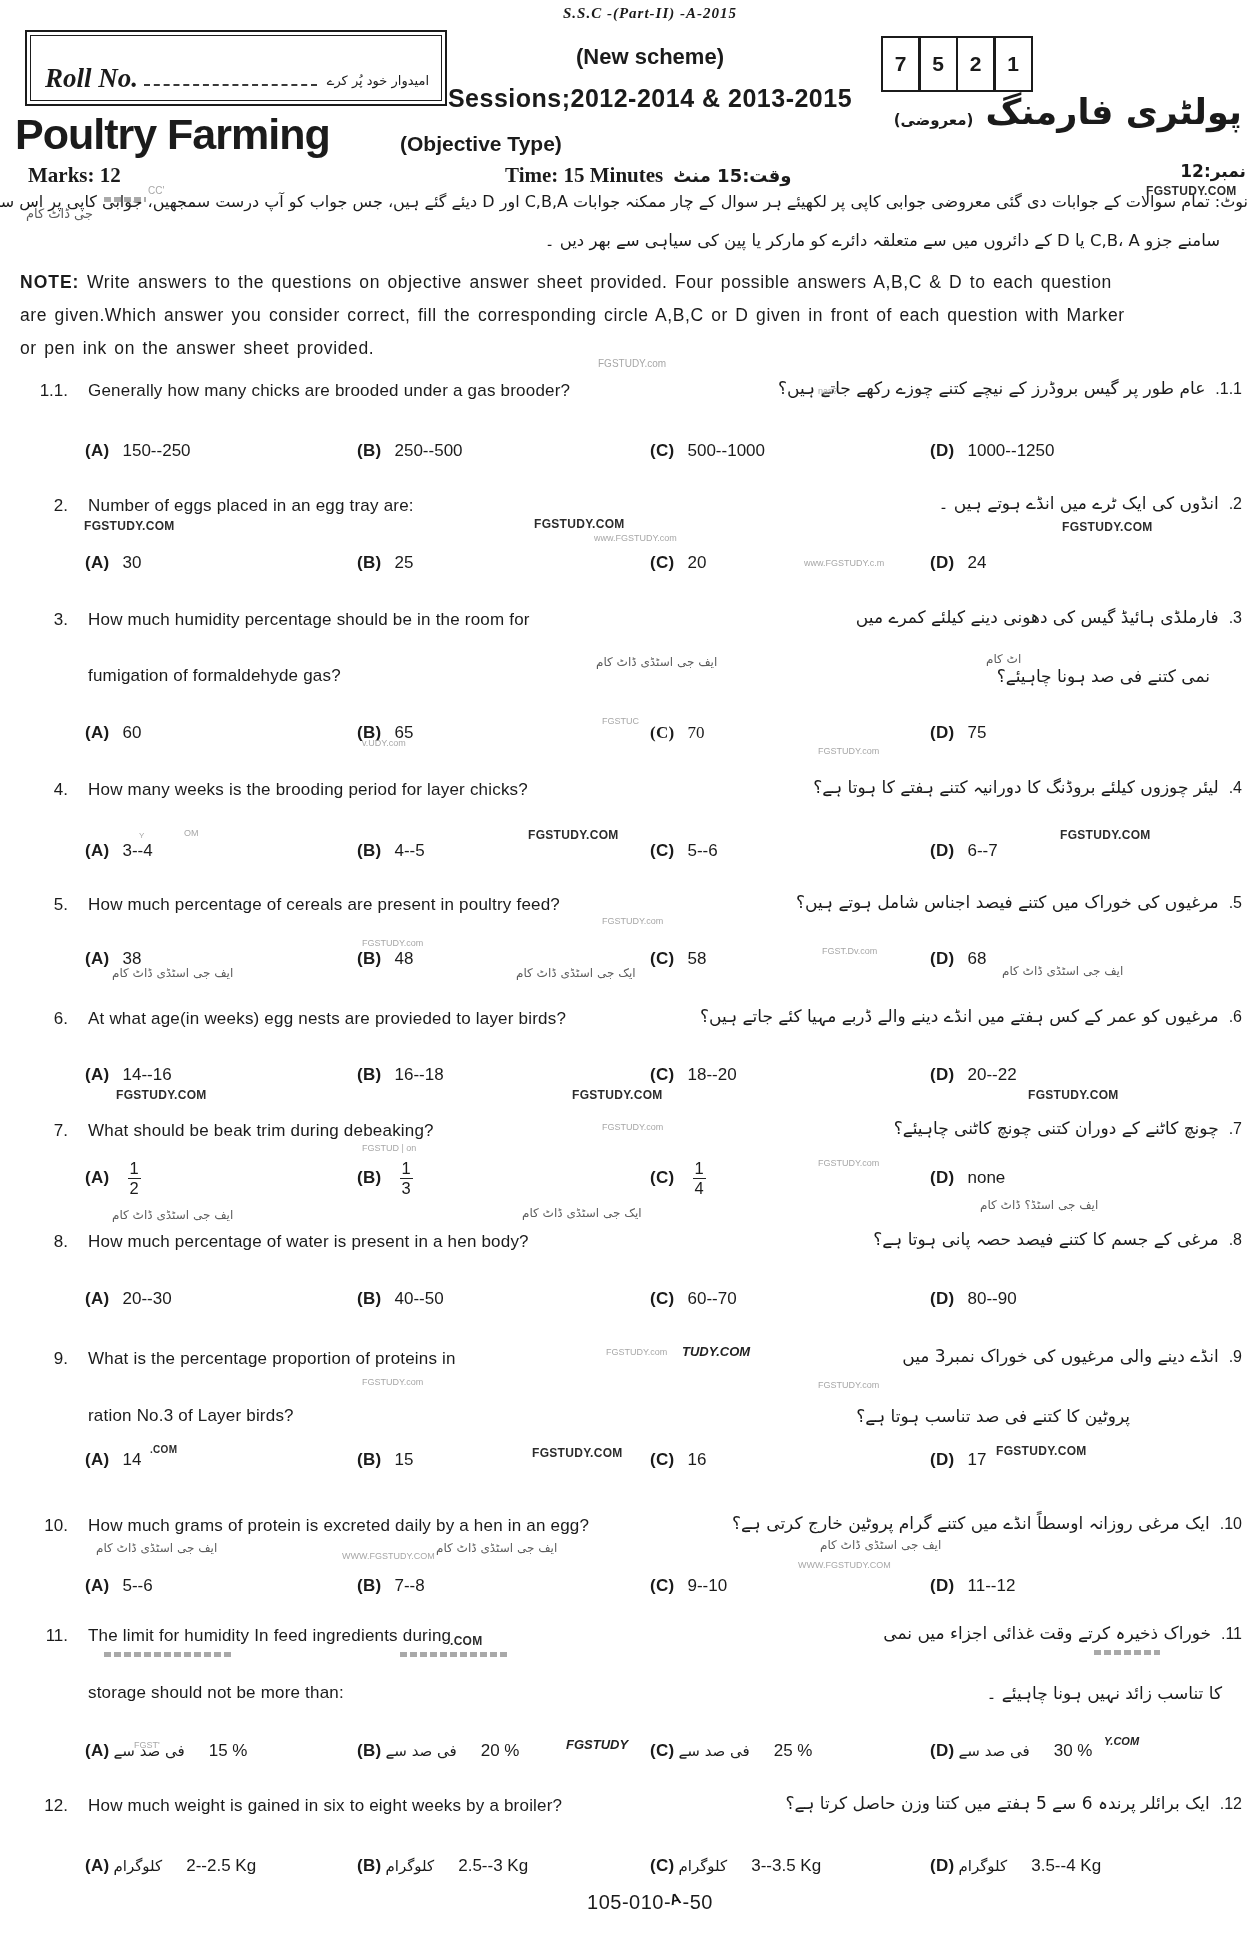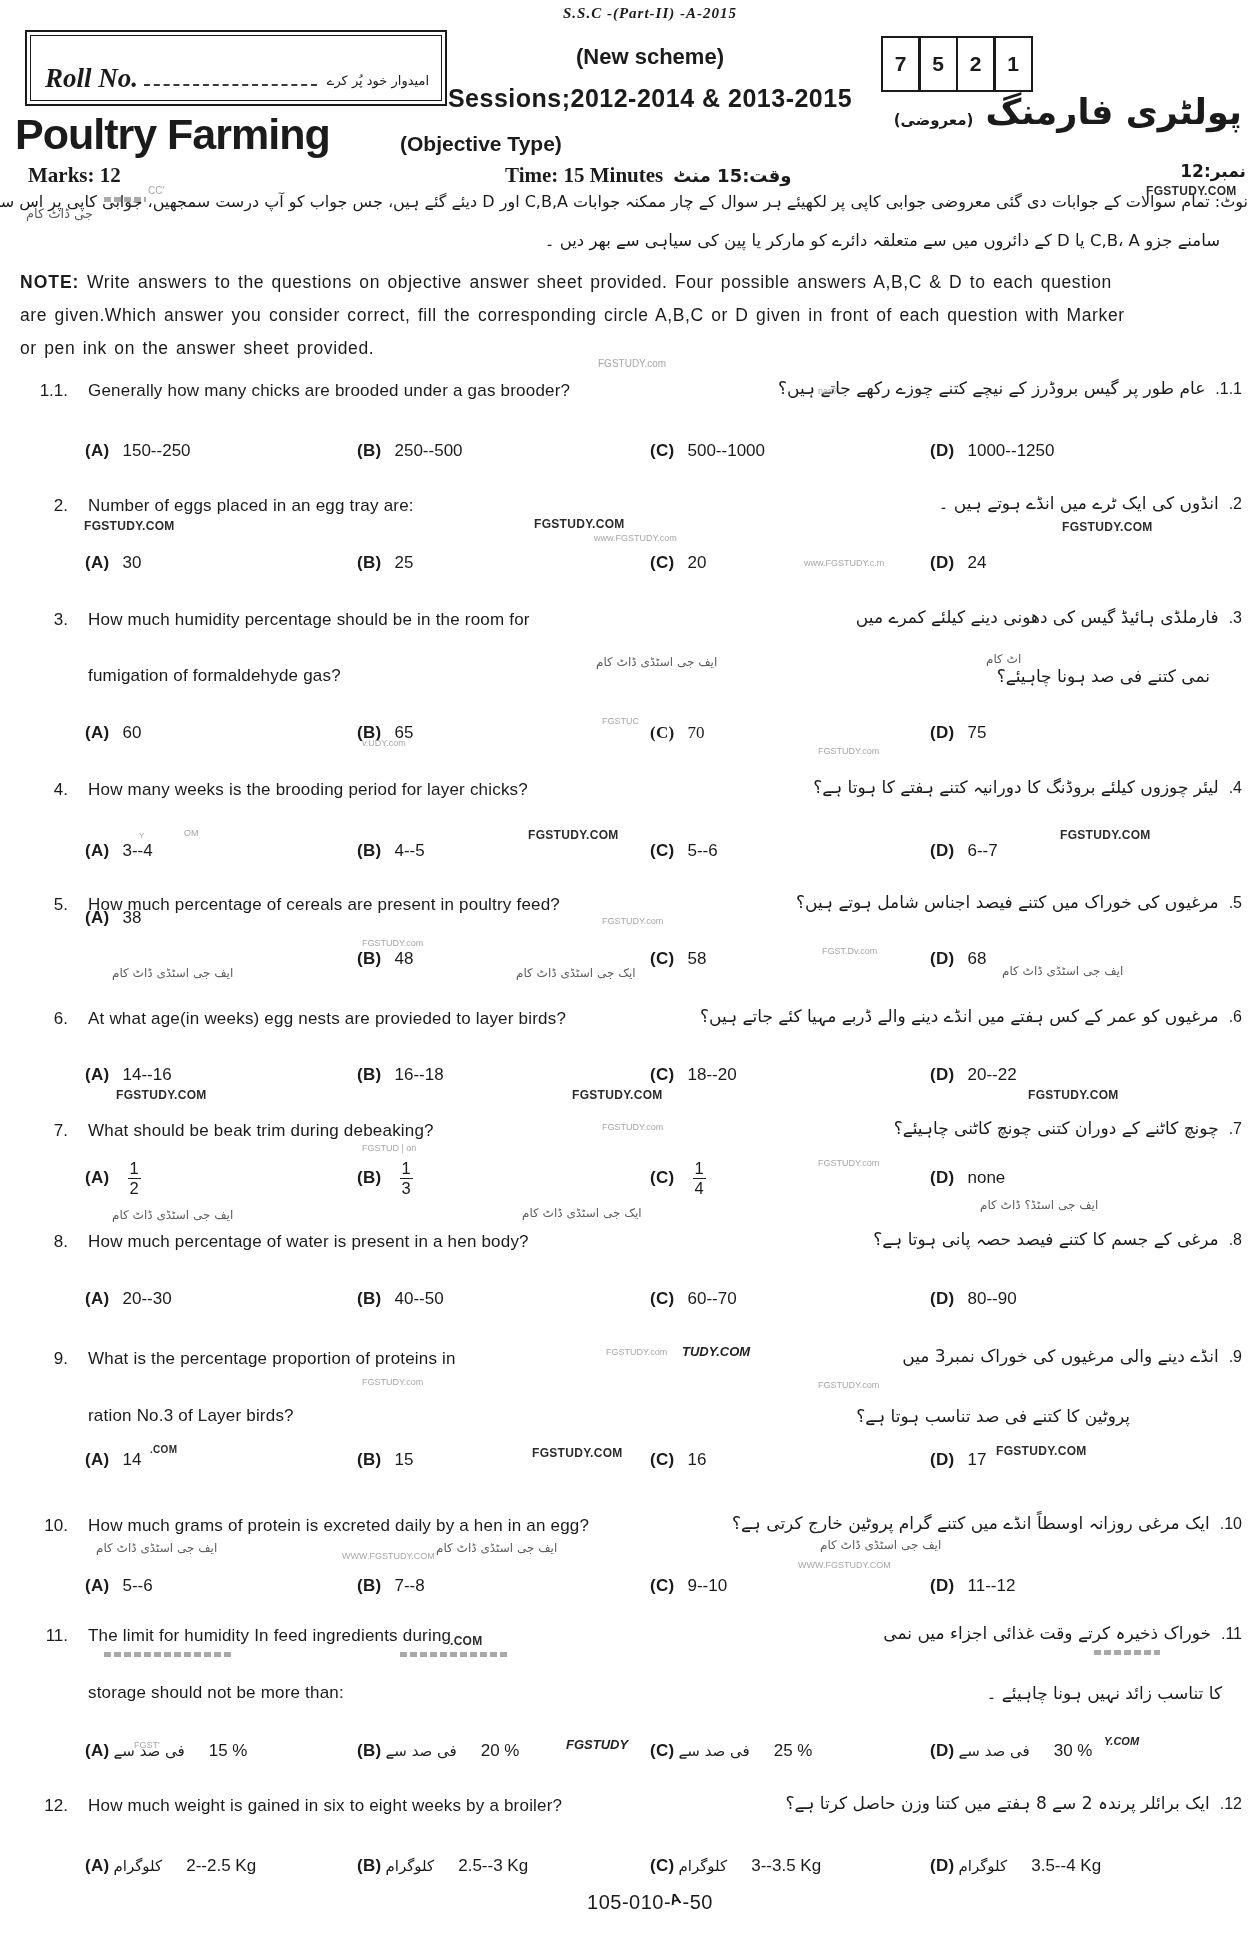--- a/index.html
+++ b/index.html
@@ -174,21 +174,21 @@
       <div class="abs opt" style="left: 650px; top: 841px;"><b class="opt-label">(C)</b><span class="opt-val">5--6</span></div>
       <div class="abs opt" style="left: 930px; top: 841px;"><b class="opt-label">(D)</b><span class="opt-val">6--7</span></div>
       <div class="abs q-line" style="top: 895px;">
         <span class="q-no">5.</span>
         <span class="q-en">How much percentage of cereals are present in poultry feed?</span>
       </div>
       <div class="abs q-ur" style="top: 892px;">
         <span class="q-ur-no">5.</span>
         <span class="q-ur-text">مرغیوں کی خوراک میں کتنے فیصد اجناس شامل ہوتے ہیں؟</span>
       </div>
-      <div class="abs opt" style="left: 85px; top: 908px;"><b class="opt-label">(A)</b><span class="opt-val">38</span></div>
+      <div class="abs opt" style="left: 85px; top: 949px;"><b class="opt-label">(A)</b><span class="opt-val">38</span></div>
       <div class="abs opt" style="left: 357px; top: 949px;"><b class="opt-label">(B)</b><span class="opt-val">48</span></div>
       <div class="abs opt" style="left: 650px; top: 949px;"><b class="opt-label">(C)</b><span class="opt-val">58</span></div>
       <div class="abs opt" style="left: 930px; top: 949px;"><b class="opt-label">(D)</b><span class="opt-val">68</span></div>
       <div class="abs q-line" style="top: 1009px;">
         <span class="q-no">6.</span>
         <span class="q-en">At what age(in weeks) egg nests are provieded to layer birds?</span>
       </div>
       <div class="abs q-ur" style="top: 1006px;">
         <span class="q-ur-no">6.</span>
         <span class="q-ur-text">مرغیوں کو عمر کے کس ہفتے میں انڈے دینے والے ڈربے مہیا کئے جاتے ہیں؟</span>
@@ -281,21 +281,21 @@
       <div class="abs opt" style="left: 85px; top: 1741px;"><b class="opt-label">(A)</b><span class="opt-ur ur">فی صد سے</span><span class="opt-val">15 %</span></div>
       <div class="abs opt" style="left: 357px; top: 1741px;"><b class="opt-label">(B)</b><span class="opt-ur ur">فی صد سے</span><span class="opt-val">20 %</span></div>
       <div class="abs opt" style="left: 650px; top: 1741px;"><b class="opt-label">(C)</b><span class="opt-ur ur">فی صد سے</span><span class="opt-val">25 %</span></div>
       <div class="abs opt" style="left: 930px; top: 1741px;"><b class="opt-label">(D)</b><span class="opt-ur ur">فی صد سے</span><span class="opt-val">30 %</span></div>
       <div class="abs q-line" style="top: 1796px;">
         <span class="q-no">12.</span>
         <span class="q-en">How much weight is gained in six to eight weeks by a broiler?</span>
       </div>
       <div class="abs q-ur" style="top: 1793px;">
         <span class="q-ur-no">12.</span>
-        <span class="q-ur-text">ایک برائلر پرندہ 2 سے 8 ہفتے میں کتنا وزن حاصل کرتا ہے؟</span>
+        <span class="q-ur-text">ایک برائلر پرندہ 6 سے 5 ہفتے میں کتنا وزن حاصل کرتا ہے؟</span>
       </div>
       <div class="abs opt" style="left: 85px; top: 1856px;"><b class="opt-label">(A)</b><span class="opt-ur ur">کلوگرام</span><span class="opt-val">2--2.5 Kg</span></div>
       <div class="abs opt" style="left: 357px; top: 1856px;"><b class="opt-label">(B)</b><span class="opt-ur ur">کلوگرام</span><span class="opt-val">2.5--3 Kg</span></div>
       <div class="abs opt" style="left: 650px; top: 1856px;"><b class="opt-label">(C)</b><span class="opt-ur ur">کلوگرام</span><span class="opt-val">3--3.5 Kg</span></div>
       <div class="abs opt" style="left: 930px; top: 1856px;"><b class="opt-label">(D)</b><span class="opt-ur ur">کلوگرام</span><span class="opt-val">3.5--4 Kg</span></div>
     </div>
   <div id="watermarks">
       <span class="wm wm-urw" style="left: 26px; top: 206px; font-size: 13px;">جی ڈاٹ کام</span>
       <span class="wm wm-gray" style="left: 148px; top: 185px; font-size: 10px;">CC'</span>
       <span class="wm wm-bar" style="left: 104px; top: 197px; width: 42px;"></span>

